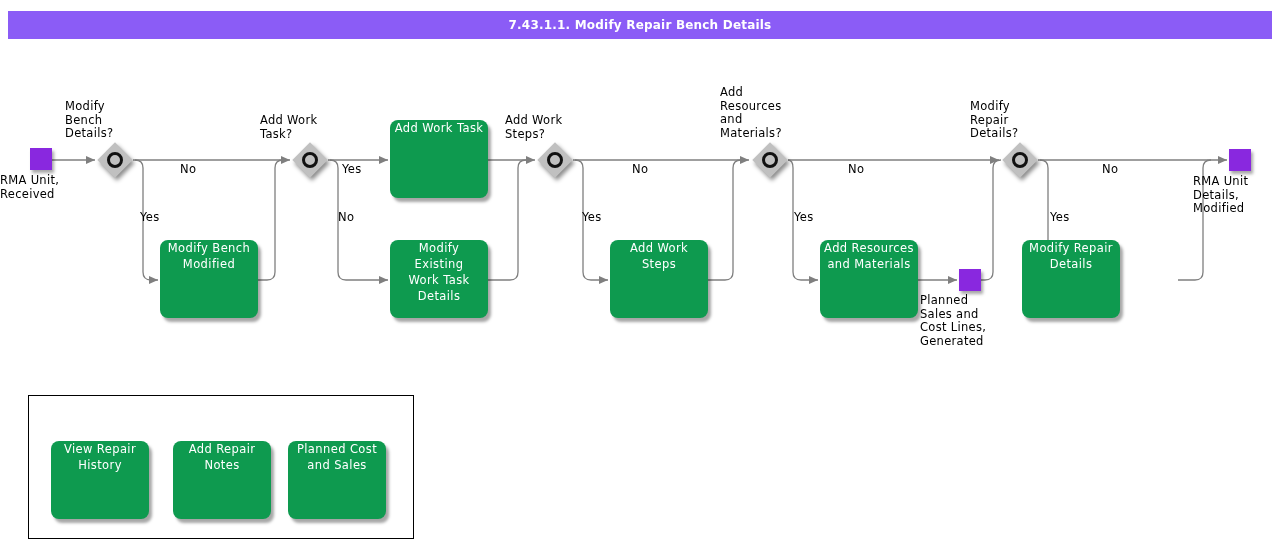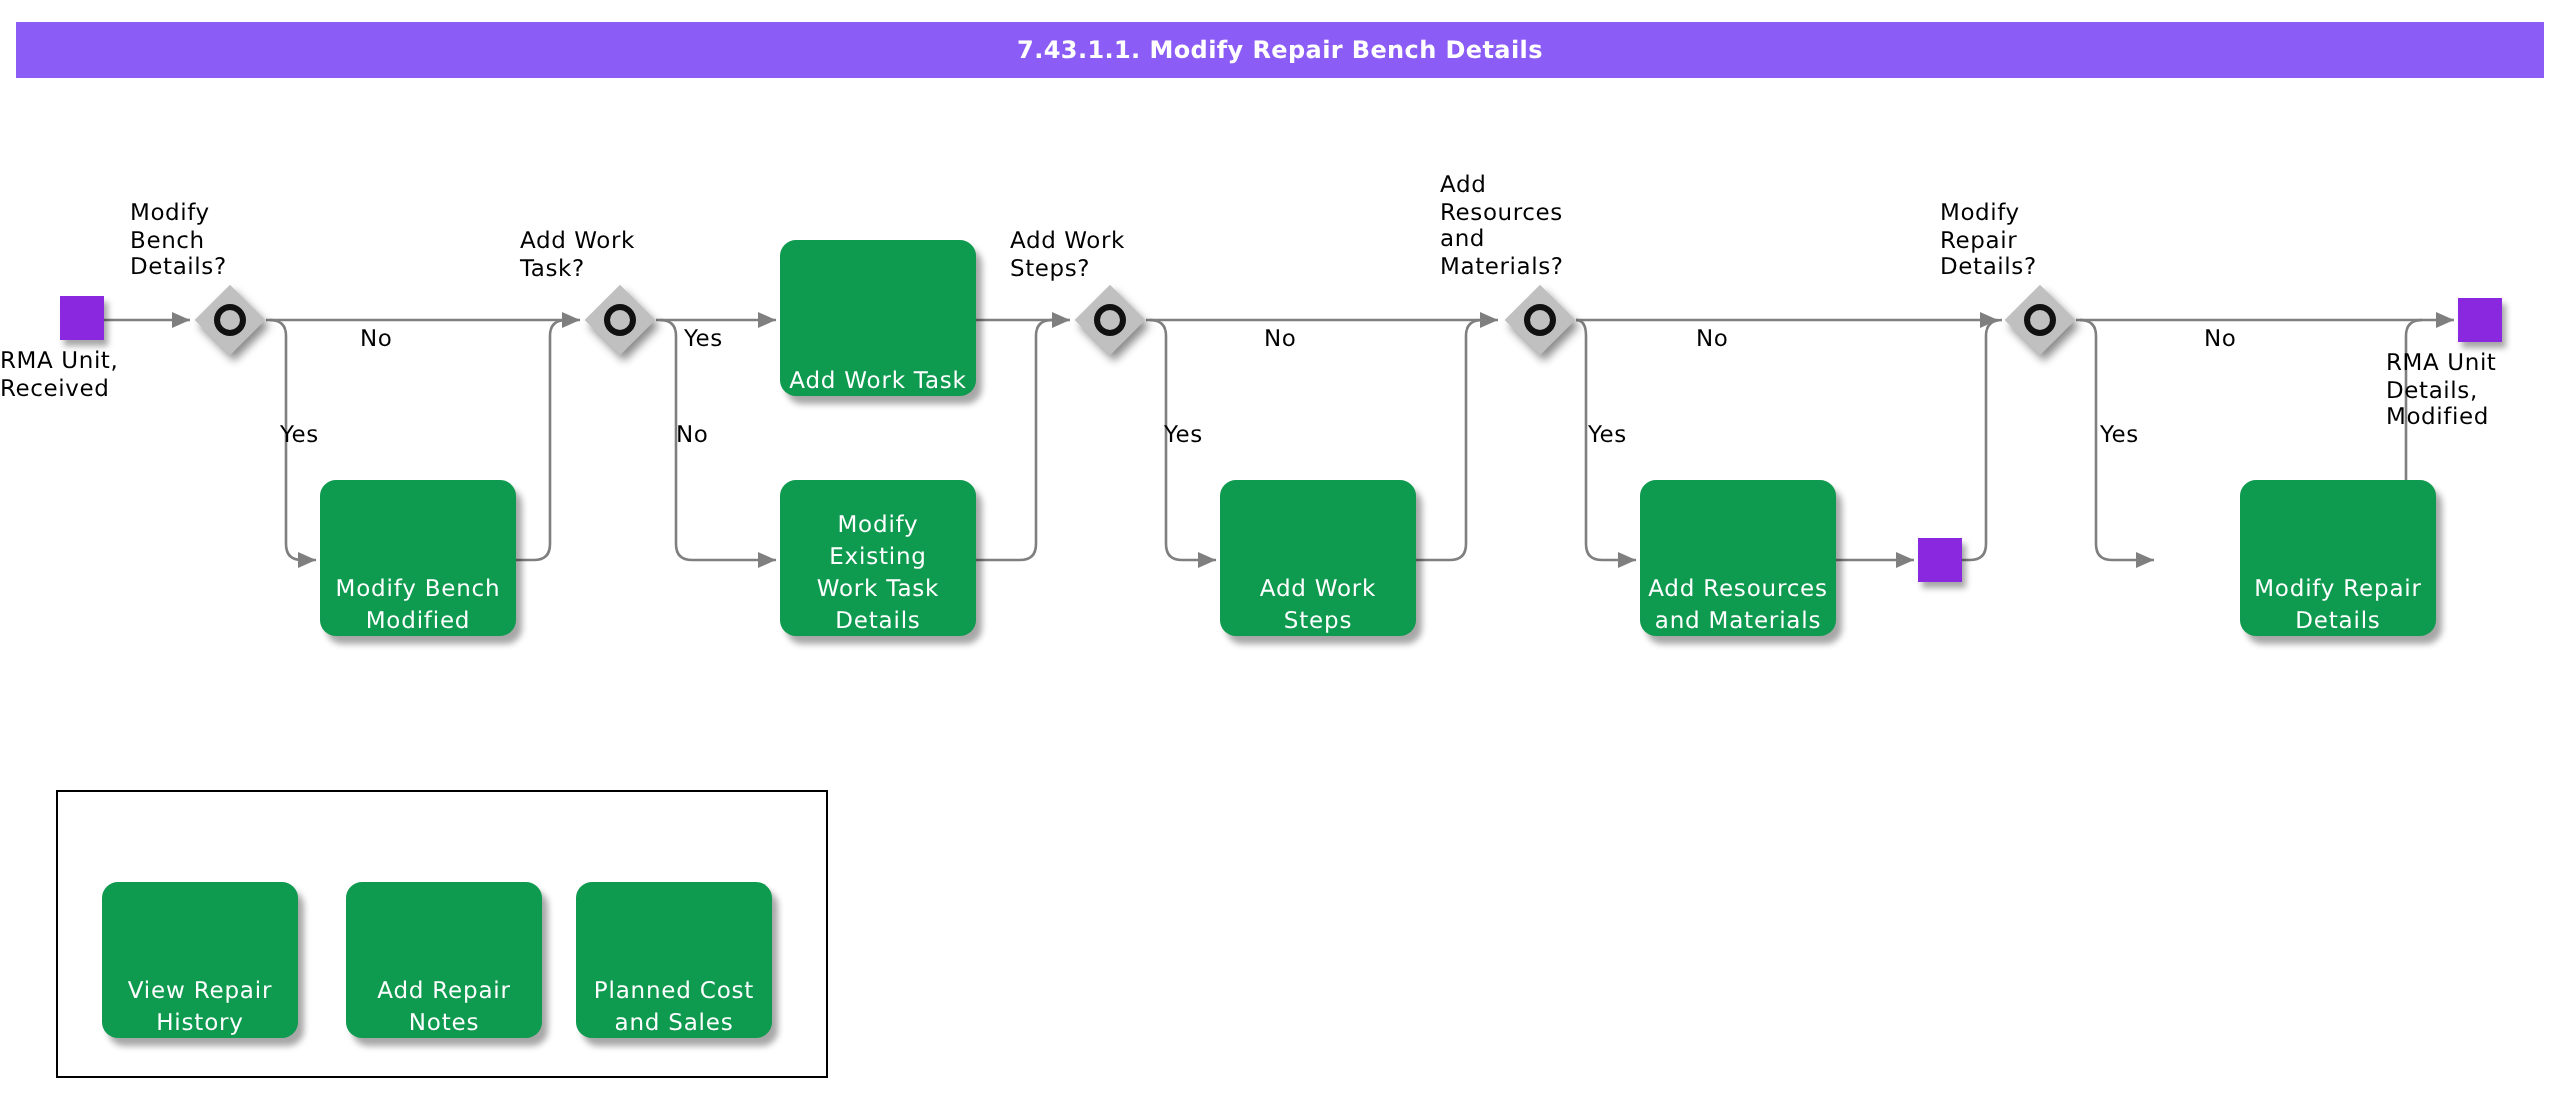--- a/index.html
+++ b/index.html
@@ -13,21 +13,21 @@
   }
   .titlebar span{font-size:12px;font-weight:bold;letter-spacing:0.2px;}
   svg.connectors{position:absolute;left:0;top:0;}
   .lbl{
     position:absolute;color:#000000;font-size:11.5px;line-height:13.5px;
     white-space:pre-line;letter-spacing:0.3px;
   }
   .task{
     position:absolute;width:98px;height:78px;background:#0E9A4F;border-radius:8px;
     box-shadow:3px 4px 3px rgba(0,0,0,0.35);
-    display:flex;align-items:flex-end;justify-content:center;cursor:pointer;
+    display:flex;align-items:flex-start;justify-content:center;cursor:pointer;
   }
   .task span{
     color:#ffffff;font-size:11.5px;line-height:16px;text-align:center;
     white-space:pre-line;letter-spacing:0.4px;padding:0 4px;
   }
   .event{
     position:absolute;width:22px;height:22px;background:#8928DF;
     box-shadow:2px 3px 3px rgba(0,0,0,0.35);
   }
   .gw{position:absolute;width:36px;height:36px;filter:drop-shadow(2px 3px 2px rgba(0,0,0,0.45));}
@@ -81,20 +81,24 @@
       <path d="M1040,160 Q1048,160 1048,168 V272 Q1048,280 1056,280 H1077" marker-end="url(#arr)"></path>
       <path d="M1178,280 H1195 Q1203,280 1203,272 V168 Q1203,160 1211,160"></path>
     </g>
   </svg>
 
   <div class="event" style="left:30px;top:148px"></div>
   <div class="lbl" style="left:0px;top:174px;width:82px">RMA Unit,
 Received</div>
 
   <div class="event" style="left:959px;top:269px"></div>
+  <div class="lbl" style="left:920px;top:294px;width:100px">Planned
+Sales and
+Cost Lines,
+Generated</div>
 
   <div class="event" style="left:1229px;top:149px"></div>
   <div class="lbl" style="left:1193px;top:175px;width:100px">RMA Unit
 Details,
 Modified</div>
 
   <div class="gw" style="left:97px;top:142px">
     <div class="gw-d"></div>
     <div class="gw-c"></div>
   </div>
@@ -154,21 +158,21 @@
 Work Task
 Details</span>
   </div>
   <div class="task" style="left:610px;top:240px">
     <span>Add Work Steps</span>
   </div>
   <div class="task" style="left:820px;top:240px">
     <span>Add Resources
 and Materials</span>
   </div>
-  <div class="task" style="left:1120px;top:240px">
+  <div class="task" style="left:1022px;top:240px">
     <span>Modify Repair
 Details</span>
   </div>
 
   <div class="support-box">
     <div class="task" style="left:22px;top:45px">
       <span>View Repair
 History</span>
     </div>
     <div class="task" style="left:144px;top:45px">

